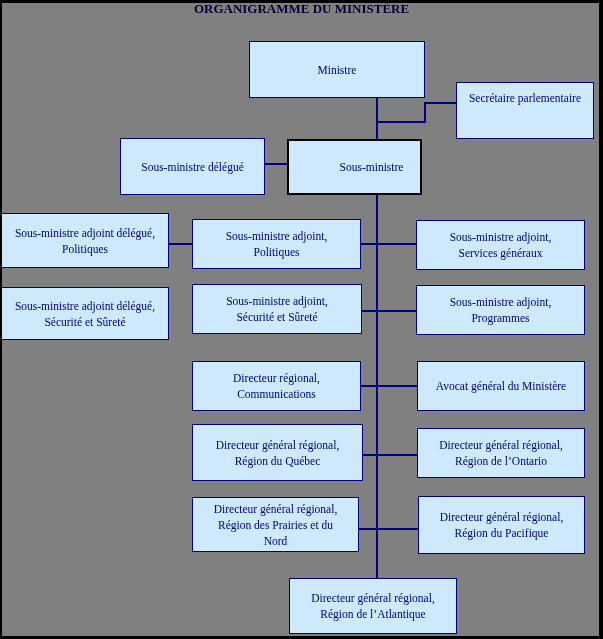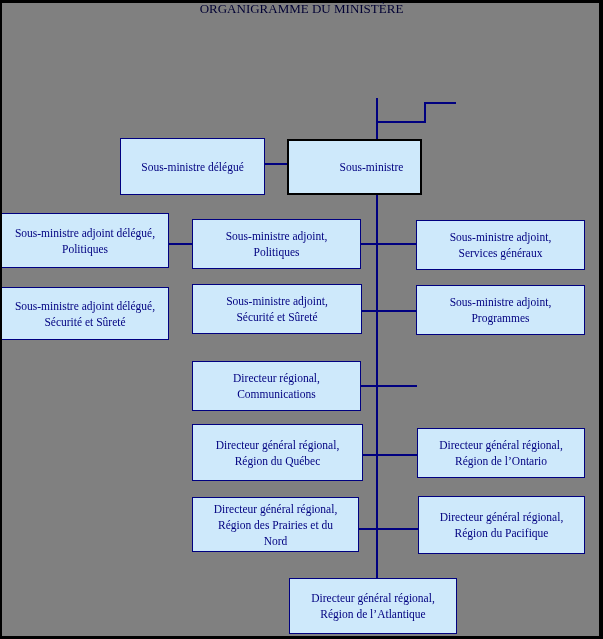--- a/index.html
+++ b/index.html
@@ -17,21 +17,21 @@
     border-left:2px solid #000;
     border-top:3px solid #000;
     border-right:4px solid #000;
     border-bottom:3px solid #000;
     pointer-events:none;
     z-index:20;
   }
   #title{
     position:absolute;top:1px;left:0;right:0;
     text-align:center;
-    font-weight:normal;
+    font-weight:bold;
     font-size:13px;
     line-height:15px;
     color:#000033;
     z-index:21;
     font-family:"Liberation Serif", serif;
   }
   #edges{position:absolute;left:0;top:0;z-index:1}
   #edges polyline{fill:none;stroke:#000080;stroke-width:2}
   .node{
     position:absolute;
@@ -62,36 +62,39 @@
       <polyline points="377,122 425,122 425,103 456,103"></polyline>
       <polyline points="241,179 264,179 264,164 287,164"></polyline>
       <polyline points="169,244 192,244"></polyline>
       <polyline points="361,244 416,244"></polyline>
       <polyline points="362,311 416,311"></polyline>
       <polyline points="361,386 417,386"></polyline>
       <polyline points="363,455 417,455"></polyline>
       <polyline points="359,529 418,529"></polyline>
     </svg>
   <div id="title">ORGANIGRAMME DU MINISTÈRE</div>
+<div class="node" style="left: 249px; top: 41px; width: 176px; height: 57px;"><span>Ministre</span></div>
+    <div class="node top" style="left: 456px; top: 82px; width: 138px; height: 57px;"><span>Secrétaire parlementaire</span></div>
     <div class="node" style="left: 96px; top: 138px; width: 145px; height: 57px; margin-left: 24px;"><span>Sous-ministre délégué</span></div>
     <div class="node emphasis" style="left: 287px; top: 139px; width: 135px; height: 56px; padding-left: 36px;"><span>Sous-ministre</span></div>
     <div class="node" style="left: 1px; top: 213px; width: 168px; height: 55px;"><span>Sous-ministre adjoint délégué,
 Politiques</span></div>
     <div class="node" style="left: 192px; top: 219px; width: 169px; height: 50px;"><span>Sous-ministre adjoint,
 Politiques</span></div>
     <div class="node" style="left: 416px; top: 220px; width: 169px; height: 50px;"><span>Sous-ministre adjoint,
 Services généraux</span></div>
     <div class="node" style="left: 1px; top: 287px; width: 168px; height: 53px;"><span>Sous-ministre adjoint délégué,
 Sécurité et Sûreté</span></div>
     <div class="node" style="left: 192px; top: 284px; width: 170px; height: 50px;"><span>Sous-ministre adjoint,
 Sécurité et Sûreté</span></div>
     <div class="node" style="left: 416px; top: 285px; width: 169px; height: 50px;"><span>Sous-ministre adjoint,
 Programmes</span></div>
     <div class="node" style="left: 192px; top: 361px; width: 169px; height: 50px;"><span>Directeur régional,
 Communications</span></div>
+    <div class="node" style="left: 417px; top: 361px; width: 168px; height: 50px;"><span>Avocat général du Ministère</span></div>
     <div class="node" style="left: 192px; top: 424px; width: 171px; height: 57px;"><span>Directeur général régional,
 Région du Québec</span></div>
     <div class="node" style="left: 417px; top: 428px; width: 168px; height: 50px;"><span>Directeur général régional,
 Région de l’Ontario</span></div>
     <div class="node" style="left: 192px; top: 497px; width: 167px; height: 55px;"><span>Directeur général régional,
 Région des Prairies et du
 Nord</span></div>
     <div class="node" style="left: 418px; top: 496px; width: 167px; height: 58px;"><span>Directeur général régional,
 Région du Pacifique</span></div>
     <div class="node" style="left: 289px; top: 578px; width: 168px; height: 56px;"><span>Directeur général régional,

